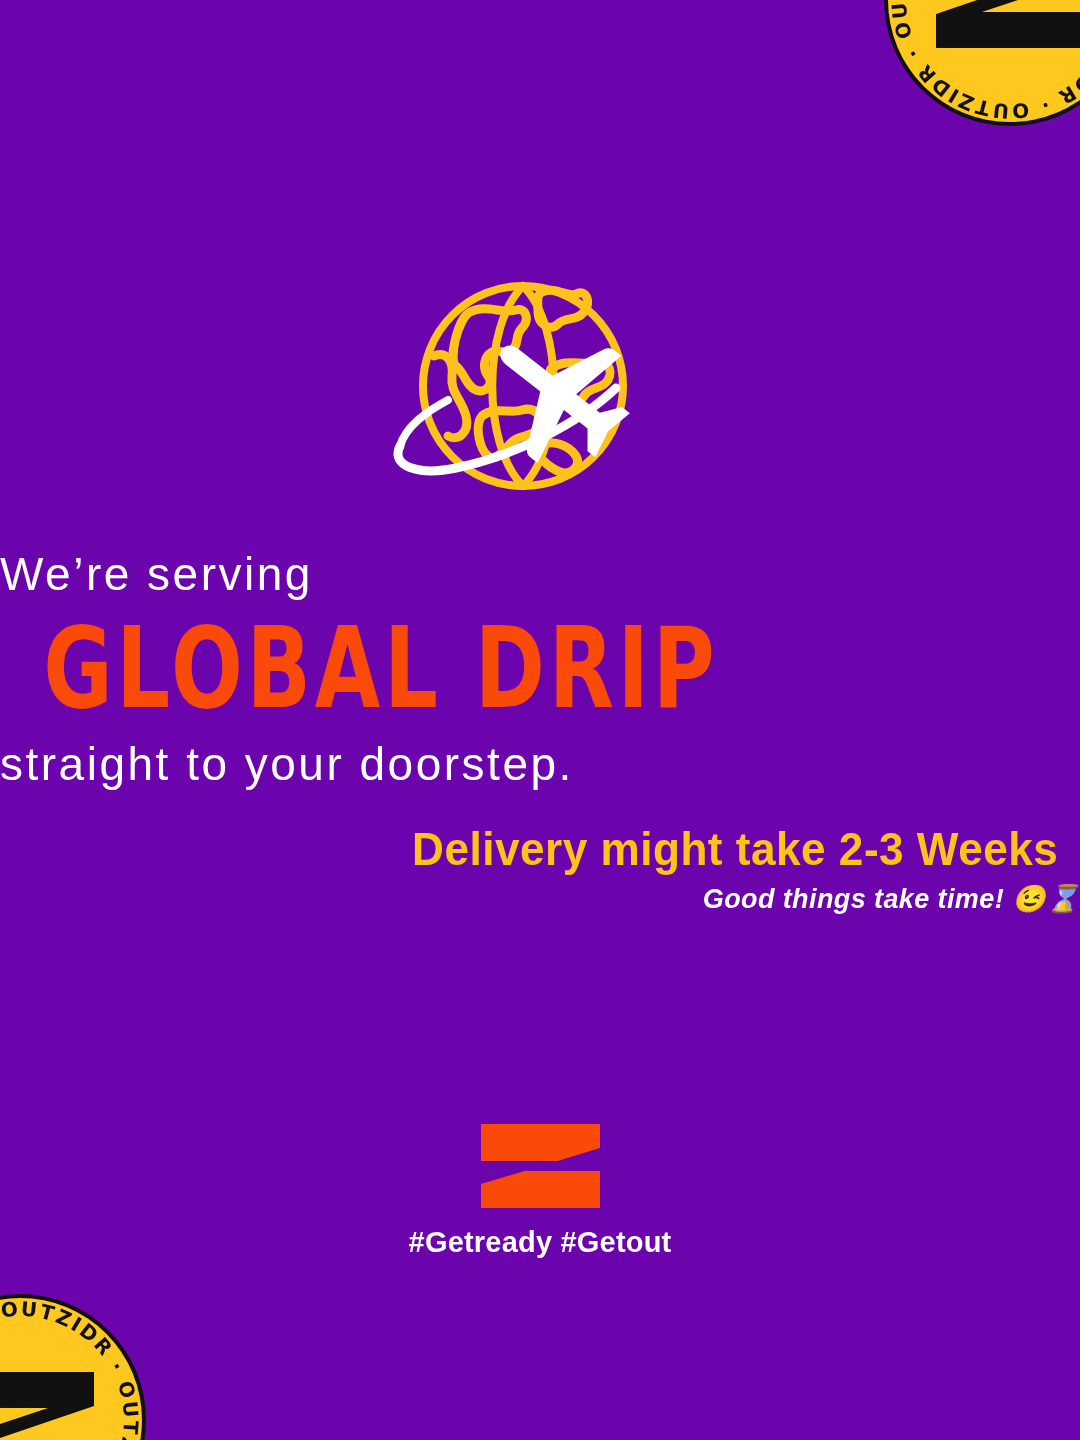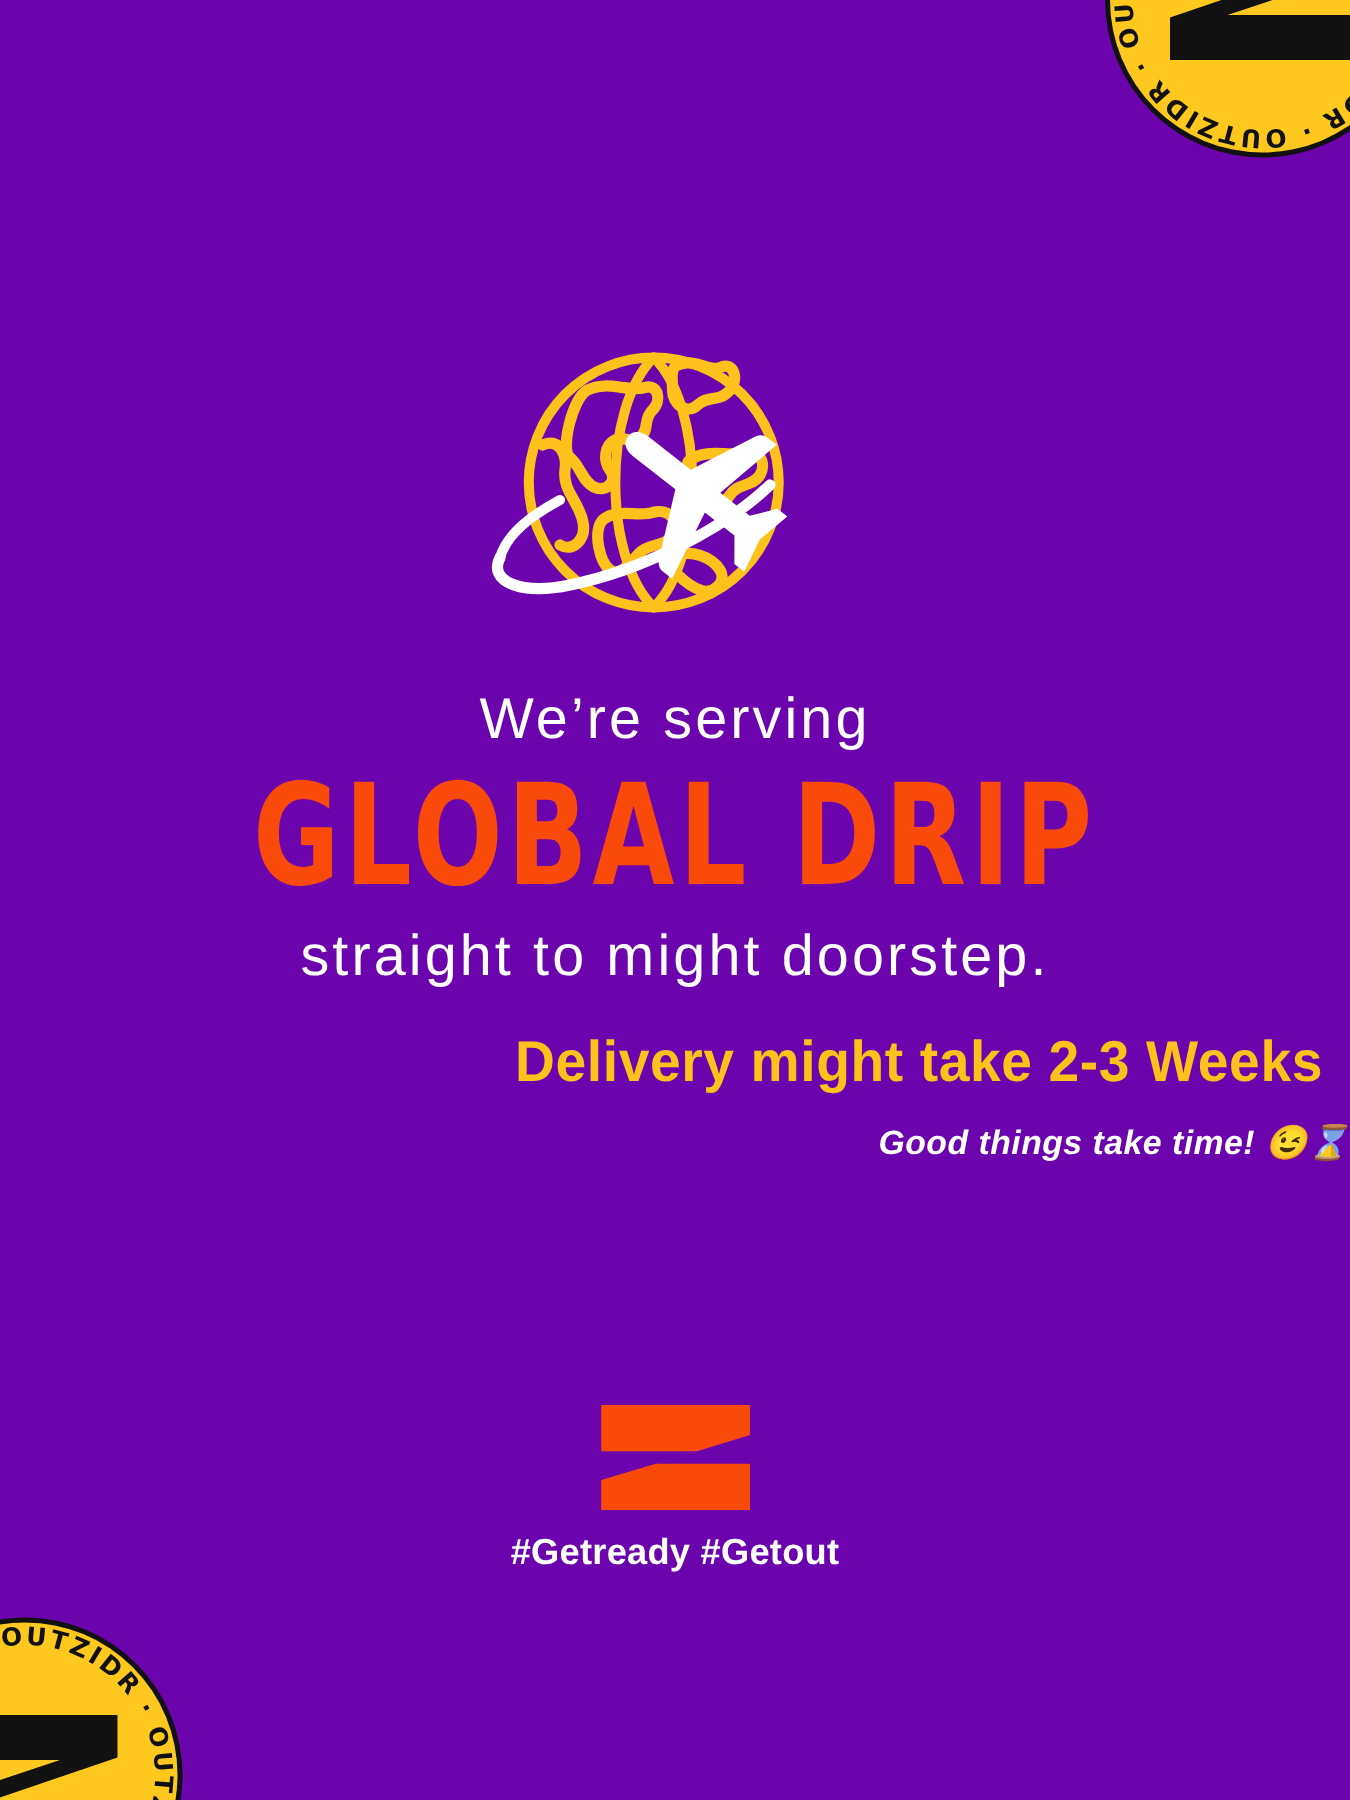--- a/index.html
+++ b/index.html
@@ -29,21 +29,20 @@
     top:276px;
     display:flex; justify-content:center;
   }
   #globe-wrap svg { width:340px; height:230px; display:block; }
 
   
   #copy {
     position:absolute;
     left:0; right:0;
     top:548px;
-    text-align:center;
   }
   #headline-pre {
     font-size:46px;
     font-weight:400;
     color:#FFFFFF;
     letter-spacing:2.5px;
     line-height:1.15;
   }
   #headline-main {
     font-size:92px;
@@ -77,21 +76,21 @@
     color:#FCC21B;
     letter-spacing:0.5px;
     transform:scaleX(0.96);
   }
   #delivery-sub {
     font-size:27px;
     font-weight:700;
     font-style:italic;
     color:#FFFFFF;
     letter-spacing:0.4px;
-    margin-top:22px;
+    margin-top:7px;
   }
 
   
   #footer {
     position:absolute;
     left:0; right:0;
     top:1122px;
     display:flex;
     flex-direction:column;
     align-items:center;
@@ -185,21 +184,21 @@
                  L 56,92 L 56,122 L 74,136 L 74,146 L 46,140 L 18,146 L 18,136 L 36,122
                  L 36,92 L -22,104 L -22,95 C -22,91 -20,88 -16,86 L 36,62 L 36,19
                  C 36,11 40,6 46,6 Z" transform="rotate(-90 46 76)"></path>
       </g>
     </svg>
   </div>
 
   <div id="copy">
     <div id="headline-pre">We’re serving</div>
     <div id="headline-main">GLOBAL DRIP</div>
-    <div id="headline-post">straight to might doorstep.</div>
+    <div id="headline-post">straight to your doorstep.</div>
   </div>
 
   <div id="delivery-block">
     <div id="delivery-line">Delivery might take 2-3 Weeks</div>
     <div id="delivery-sub">Good things take time! 😉⌛</div>
   </div>
 
   <div id="footer">
     <div id="z-logo">
       <svg viewBox="0 0 125 88" xmlns="http://www.w3.org/2000/svg">

